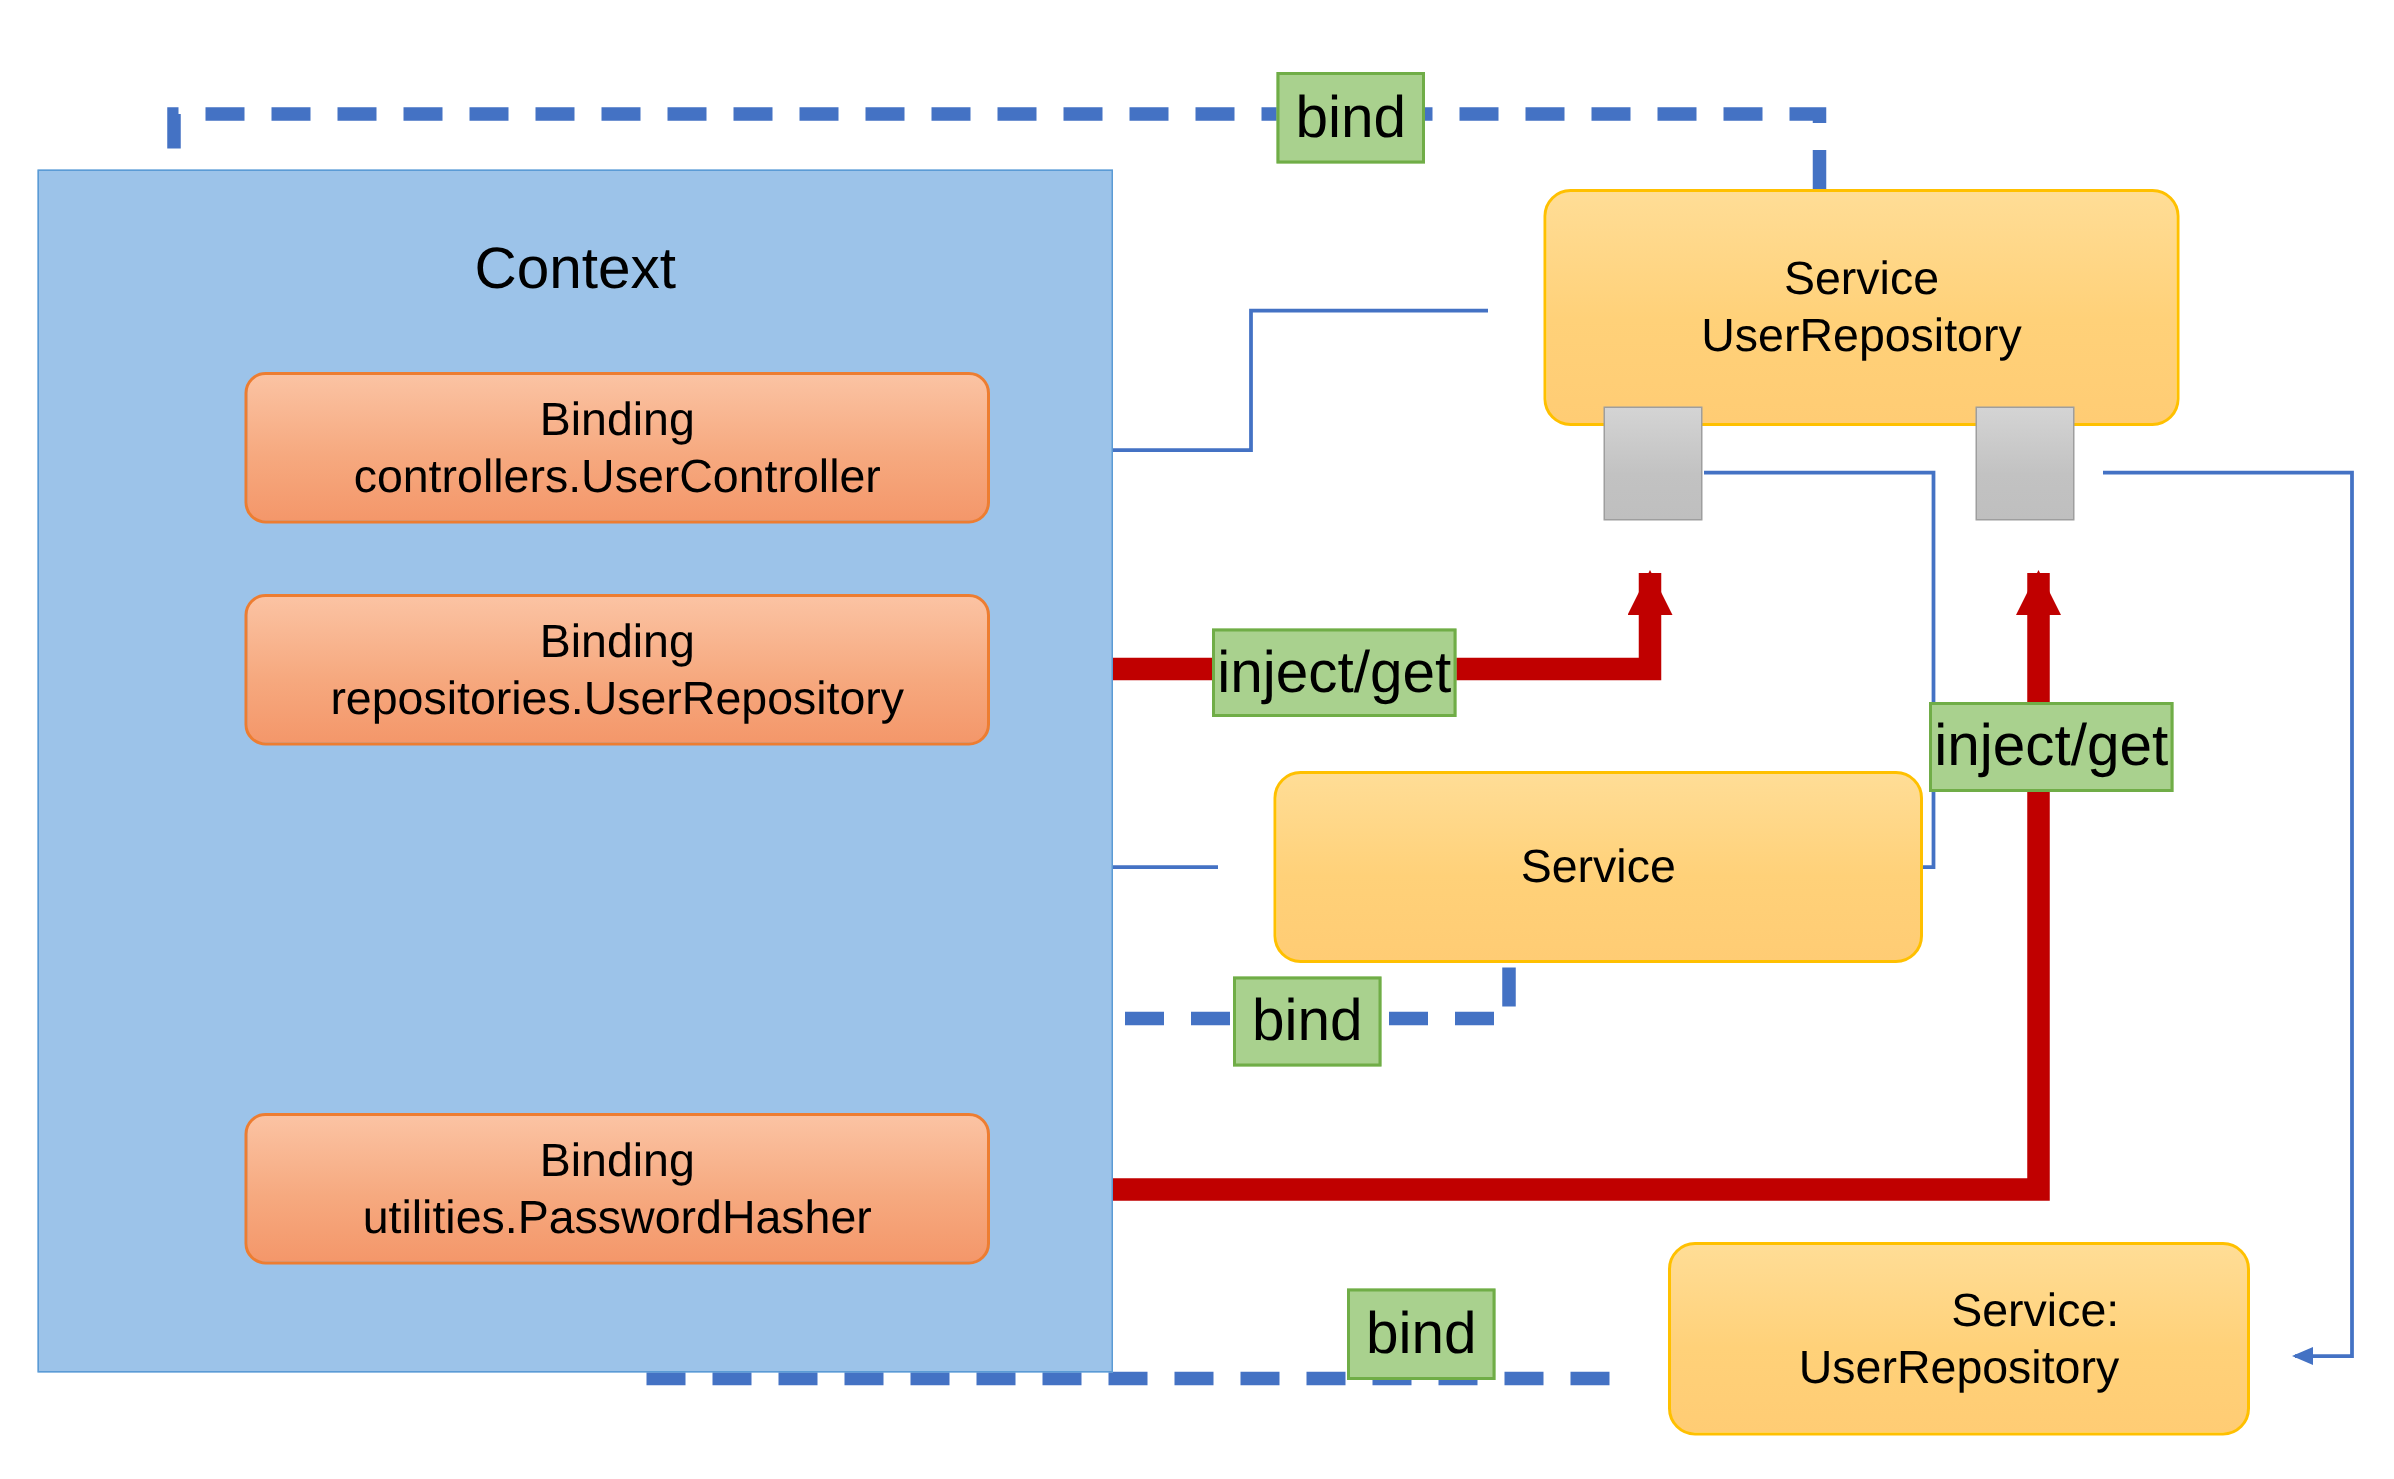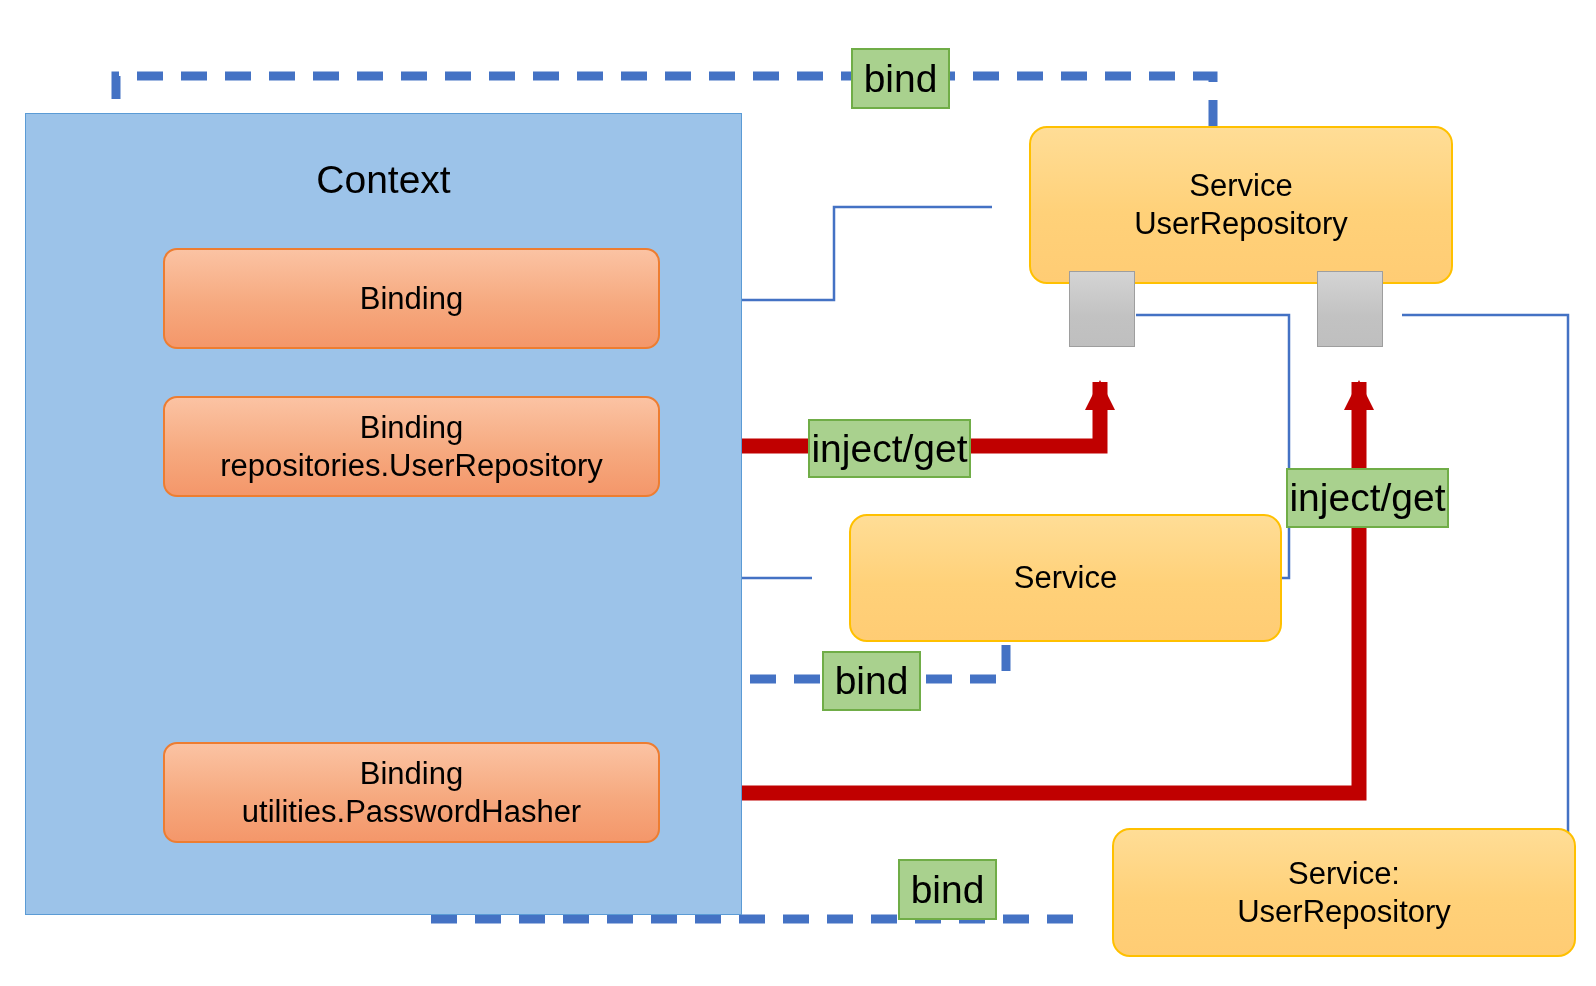--- a/index.html
+++ b/index.html
@@ -152,21 +152,21 @@
     <g>
       <path d="M660,793 L1359,793 L1359,382" fill="none" stroke="#C00000" stroke-width="15" stroke-linecap="butt" marker-end="url(#redArrowUp)"></path>
     </g>
   </svg>
 
   <div class="node context-panel" style="left:25px; top:113px; width:717px; height:802px;padding-left:16px;">
     <div class="context-title">Context</div>
   </div>
 
   <div class="node binding-box" style="left:163px; top:248px; width:497px; height:101px;">
-    <span class="lbl"><span>Binding</span><br></span>
+    <span class="lbl"><span>Binding</span><br><span>controllers.UserController</span></span>
   </div>
 
   <div class="node binding-box" style="left:163px; top:396px; width:497px; height:101px;">
     <span class="lbl"><span>Binding</span><br><span>repositories.UserRepository</span></span>
   </div>
 
   <div class="node binding-box" style="left:163px; top:742px; width:497px; height:101px;">
     <span class="lbl"><span>Binding</span><br><span>utilities.PasswordHasher</span></span>
   </div>
 
@@ -174,21 +174,21 @@
     <span class="lbl"><span>Service</span><br><span>UserRepository</span></span>
   </div>
 
   <div class="node port-box" style="left:1069px; top:271px; width:66px; height:76px;"></div>
   <div class="node port-box" style="left:1317px; top:271px; width:66px; height:76px;"></div>
 
   <div class="node service-box" style="left:810px; top:514px; width:433px; height:128px;">
     <span class="lbl"><span>Service</span><br></span>
   </div>
 
-  <div class="node service-box" style="left:1073px; top:828px; width:464px; height:129px;">
+  <div class="node service-box" style="left:1073px; top:828px; width:388px; height:129px;text-align:right;">
     <span class="lbl"><span>Service:</span><br><span>UserRepository</span></span>
   </div>
 
   <div class="node label-chip" style="left:851px; top:48px; width:99px; height:61px;">
     <span>bind</span>
   </div>
 
   <div class="node label-chip" style="left:808px; top:419px; width:163px; height:59px;">
     <span>inject/get</span>
   </div>

